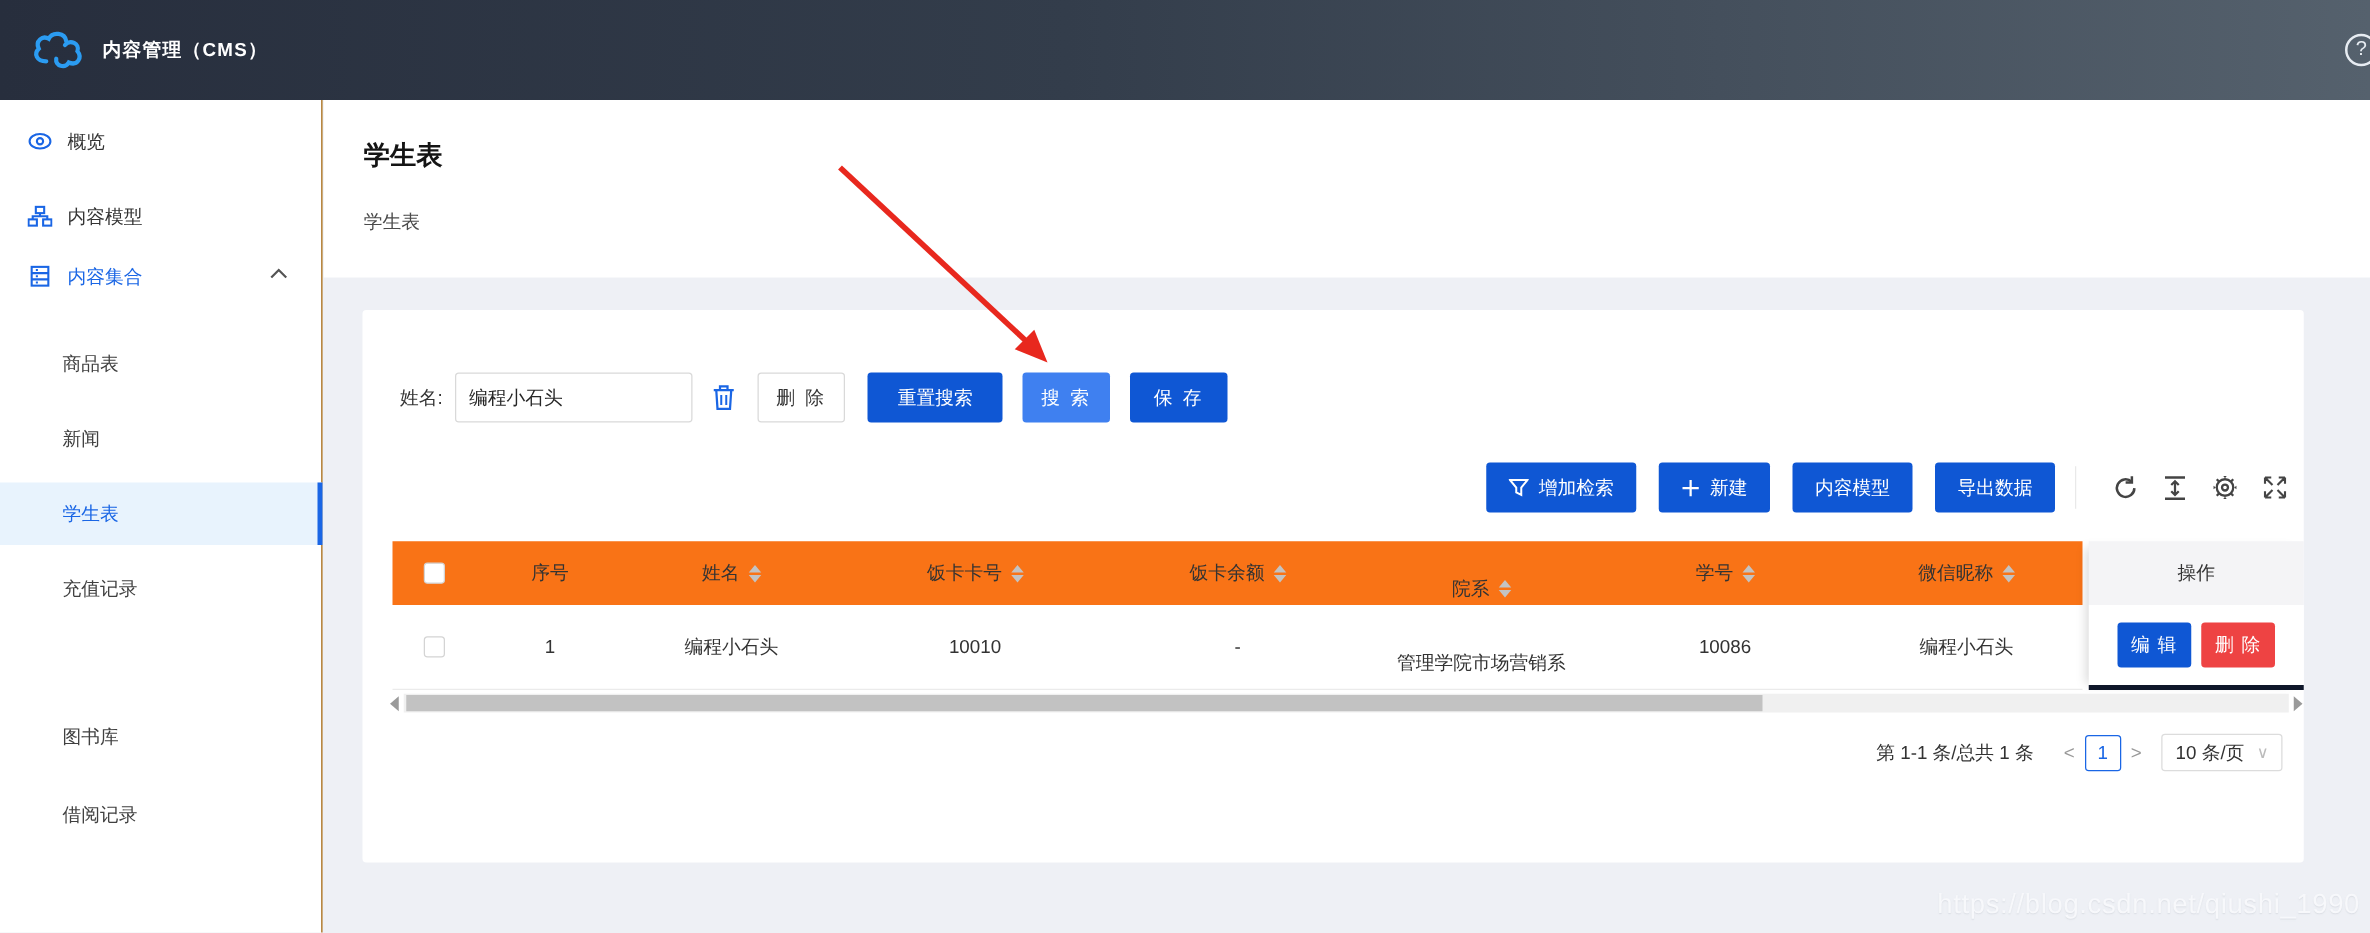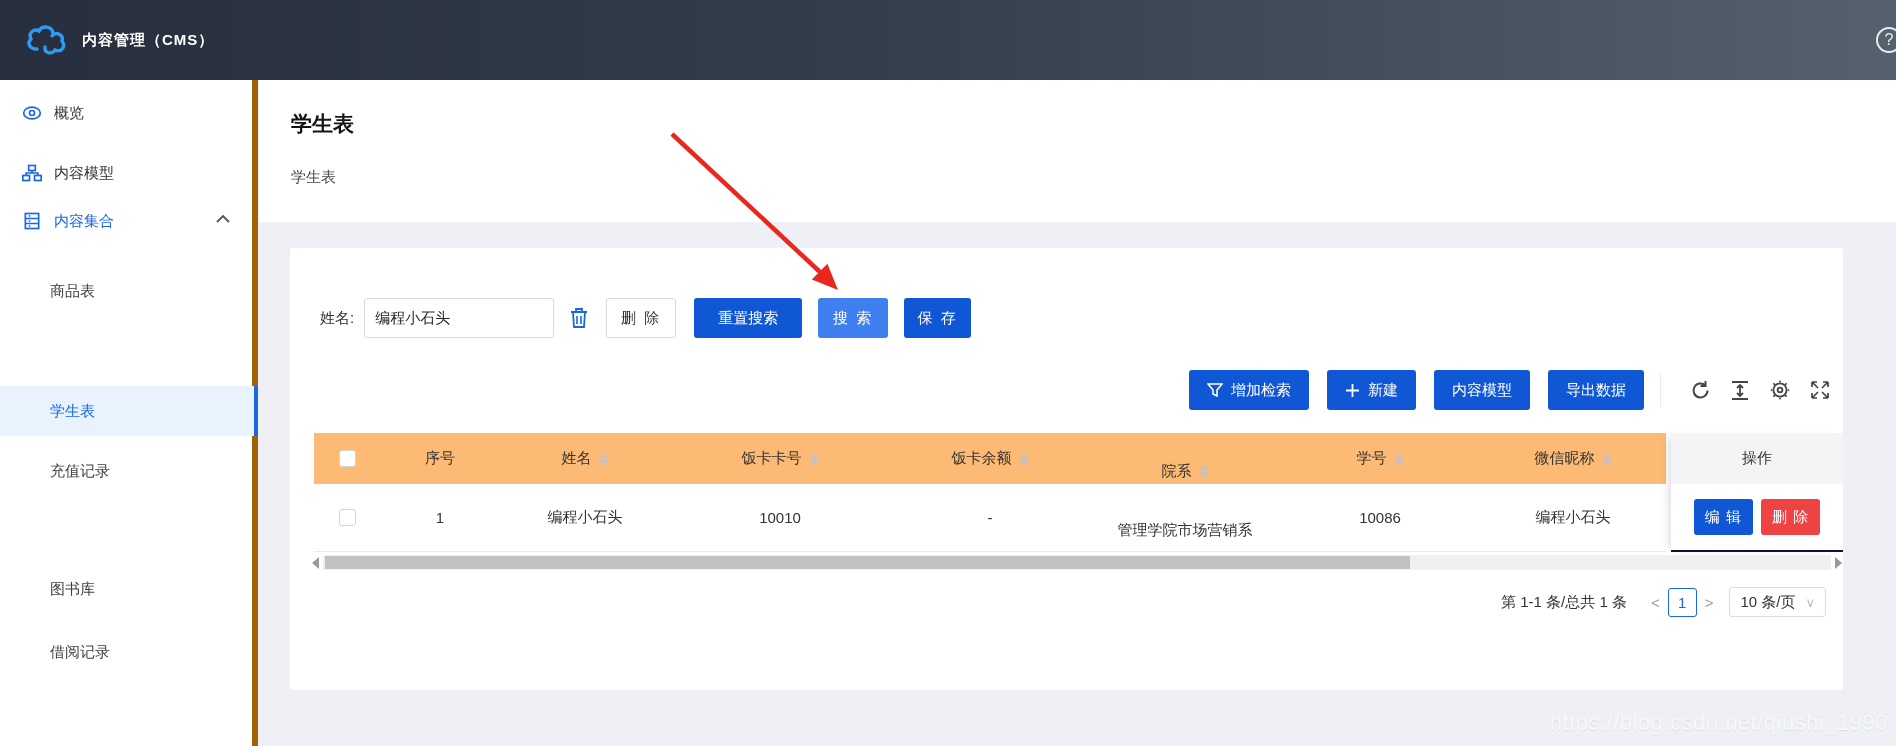--- a/index.html
+++ b/index.html
@@ -6,21 +6,21 @@
   html,body { width:1896px; height:746px; overflow:hidden; background:#eef0f5;
     font-family:"Liberation Sans","DejaVu Sans",sans-serif; }
   .topbar { position:absolute; left:0; top:0; width:1896px; height:80px;
     background:linear-gradient(90deg,#272e3d 0%,#333d4b 45%,#55616d 100%);
     display:flex; align-items:center; z-index:30; }
   .logo { margin-left:24px; width:44px; height:34px; }
   .app-title { color:#fff; font-size:15px; font-weight:bold; margin-left:14px; letter-spacing:1px; }
   .help { position:absolute; left:1876px; top:27px; width:26px; height:26px; border:2px solid #e7ecf2;
     border-radius:50%; color:#e7ecf2; font-size:16px; display:flex; align-items:center; justify-content:center; }
   .sidebar { position:absolute; left:0; top:80px; width:258px; height:666px; background:#fff;
-    border-right:6px solid #a16207; z-index:20; }
+    border-right:1px solid #a16207; z-index:20; }
   .nav-item { position:absolute; left:0; width:258px; height:50px; display:flex; align-items:center;
     font-size:15px; color:#333; cursor:pointer; }
   .nav-item .nicon { width:20px; height:20px; margin-left:22px; margin-right:12px; flex:0 0 auto; }
   .nav-item.sub { padding-left:50px; color:#404040; }
   .nav-item.active-parent { color:#1a66e5; }
   .nav-item.selected { background:#e8f3fd; color:#1a66e5; }
   .sel-bar { position:absolute; right:0; top:0; width:4px; height:50px; background:#1a66e5; }
   .chev { position:absolute; right:28px; top:18px; }
   .content-head { position:absolute; left:259px; top:80px; width:1637px; height:142px; background:#fff; z-index:5; }
   .page-title { position:absolute; left:32px; top:30px; font-size:21px; font-weight:bold; color:#141414; }
@@ -30,31 +30,31 @@
   .lbl { font-size:15px; color:#333; margin-right:10px; }
   .txt-input { width:190px; height:40px; border:1px solid #d9d9d9; border-radius:3px; padding:0 10px;
     font-size:15px; color:#262626; font-family:inherit; background:#fff; }
   .trash { width:22px; height:24px; margin:0 16px 0 14px; }
   .btn { height:40px; border-radius:3px; font-size:15px; display:flex; align-items:center; justify-content:center;
     cursor:pointer; letter-spacing:2px; }
   .btn.plain { background:#fff; border:1px solid #d9d9d9; color:#333; width:70px; margin-right:18px; }
   .btn.primary { background:#0f57d4; color:#fff; border:none; }
   .btn.reset { width:108px; margin-right:16px; letter-spacing:0; }
   .btn.search { width:70px; background:#3f80f0; margin-right:16px; }
-  .btn.save { width:67px; }
+  .btn.save { width:78px; }
   .toolbar { position:absolute; left:0; top:122px; width:1553px; height:40px; display:flex; align-items:center;
     justify-content:flex-end; padding-right:12px; }
   .btn.tb { margin-left:18px; letter-spacing:0; padding:0 18px; }
   .tb-ico { margin-right:8px; display:flex; }
   .tb-divider { width:1px; height:34px; background:#e9e9e9; margin-left:16px; }
   .icon-group { display:flex; align-items:center; margin-left:10px; }
   .gicon { width:22px; height:22px; margin-left:18px; cursor:pointer; display:flex; align-items:center; justify-content:center; }
   .tbl-main { position:absolute; left:24px; top:185px; width:1352px; }
   .tr { display:flex; align-items:center; }
-  .tr.head { height:51px; background:#fdba74; }
+  .tr.head { height:51px; background:#f97316; }
   .tr.body { height:68px; background:#fff; border-bottom:1px solid #ebebeb; }
   .td { font-size:15px; color:#333; display:flex; align-items:center; justify-content:center; }
   .td.c0{width:66px;} .td.c1{width:120px;} .td.c2{width:170px;} .td.c3{width:220px;}
   .td.c4{width:200px;} .td.c5{width:190px;margin-top:25px;} .td.c6{width:200px;} .td.c7{width:186px;}
   .checkbox { width:17px; height:17px; border:1px solid #d4d4d4; border-radius:3px; background:#fff; cursor:pointer; }
   .sort { display:inline-flex; flex-direction:column; margin-left:7px; }
   .sort i { width:0; height:0; border-left:5px solid transparent; border-right:5px solid transparent; display:block; }
   .sort .up { border-bottom:6px solid #c3c3c3; margin-bottom:2px; }
   .sort .dn { border-top:6px solid #c3c3c3; }
   .tbl-fixed { position:absolute; left:1381px; top:185px; width:172px; box-shadow:-7px 0 8px -5px rgba(0,0,0,0.15); }
@@ -117,20 +117,23 @@
       <path d="M4 9 h16 M4 15 h16 M8 6 h2 M8 12 h2 M8 18 h2" stroke="#1a66e5" stroke-width="2" fill="none"></path>
     </svg>
     <span>内容集合</span>
     <svg class="chev" width="14" height="9" viewBox="0 0 14 9">
       <polyline points="1,8 7,2 13,8" fill="none" stroke="#555" stroke-width="1.8"></polyline>
     </svg>
   </div>
   <div class="nav-item sub" style="top:186px">
     <span>商品表</span>
   </div>
+  <div class="nav-item sub" style="top:246px">
+    <span>新闻</span>
+  </div>
   <div class="nav-item sub selected" style="top:306px">
     <span>学生表</span>
     <span class="sel-bar"></span>
   </div>
   <div class="nav-item sub" style="top:366px">
     <span>充值记录</span>
   </div>
   <div class="nav-item sub" style="top:484px">
     <span>图书库</span>
   </div>
@@ -270,21 +273,21 @@
       <div class="td c5">管理学院市场营销系</div>
       <div class="td c6">10086</div>
       <div class="td c7">编程小石头</div>
     </div>
   </div>
 
   <div class="tbl-fixed">
     <div class="tr head" style="height:51px; justify-content:center;">
       <div class="td">操作</div>
     </div>
-    <div class="tr body" style="height:68px; justify-content:center; border-bottom:2px solid #0f172a;">
+    <div class="tr body" style="height:68px; justify-content:center; border-bottom:4px solid #0f172a;">
       <div class="rbtn edit">编 辑</div>
       <div class="rbtn del">删 除</div>
     </div>
   </div>
 
   <div class="hscroll">
     <span class="hs-arrow left"></span>
     <div class="hs-track">
       <div class="hs-thumb"></div>
     </div>

